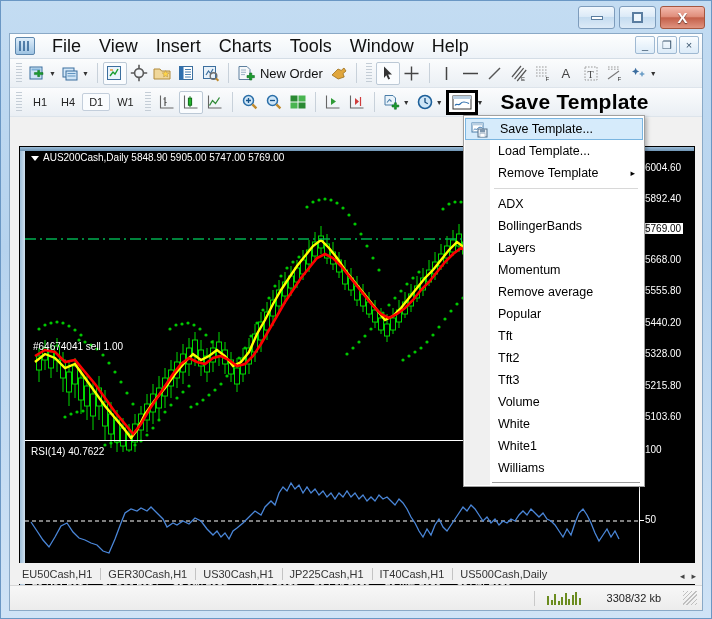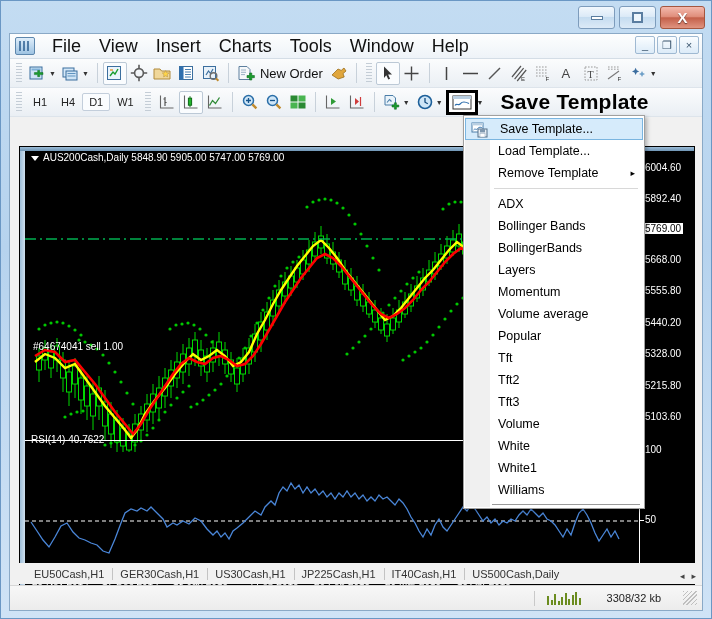--- a/index.html
+++ b/index.html
@@ -103,21 +103,21 @@
   .mrow{ position:relative; height:22px; display:flex; align-items:center;
     padding-left:34px; font-size:12.5px; color:#000; white-space:nowrap; }
   .mrow.sel{ background:#d6ebfb; border:1px solid #7ab5e0; margin:0 1px; height:22px; }
   .mrow .icn{ position:absolute; left:5px; top:3px; width:18px; height:16px; }
   .mrow .arrow{ position:absolute; right:9px; font-size:9px; color:#000; }
   .mdiv{ height:1px; background:#d8d8d8; margin:4px 6px 4px 30px; }
   .menu .btmline{ height:1px; background:#9a9a9a; margin:3px 4px 0 28px; }
 
   
   .tabsbar{ position:absolute; left:0; bottom:26px; width:692px; height:21px;
-    background:#f1f1f1; display:flex; align-items:flex-end; padding-left:16px; }
+    background:#f1f1f1; display:flex; align-items:flex-end; padding-left:4px; }
   .tab{ font-size:11px; color:#333; padding:3px 8px 4px; position:relative; }
   .tab + .tab:before{ content:""; position:absolute; left:0; top:3px; bottom:4px; width:1px; background:#c3c3c3; }
   .tab.active{ background:#fff; border:1px solid #000; border-bottom:none;
     color:#000; font-weight:bold; padding:3px 8px 4px; }
   .tab.active:before{ display:none; }
   .tabarrows{ margin-left:auto; display:flex; gap:7px; padding:0 6px 3px 0; font-size:9px; color:#444; }
 
   
   .status{ position:absolute; left:0; bottom:0; width:692px; height:25px;
     background:linear-gradient(180deg,#f7f7f7,#ececec); border-top:1px solid #d7d7d7;
@@ -704,21 +704,21 @@
           <div class="ptick" style="top:103px;">5668.00</div>
           <div class="ptick" style="top:134px;">5555.80</div>
           <div class="ptick" style="top:166px;">5440.20</div>
           <div class="ptick" style="top:197px;">5328.00</div>
           <div class="ptick" style="top:229px;">5215.80</div>
           <div class="ptick" style="top:260px;">5103.60</div>
         </div>
 
         <div class="splitline" style="top:289px;"></div>
 
-        <div class="rsilabel" style="top:283px;">RSI(14) 40.7622</div>
+        <div class="rsilabel" style="top:295px;">RSI(14) 40.7622</div>
 
         <svg width="616" height="130" viewBox="0 0 616 130" style="position:absolute;left:0;top:292px;">
           <line x1="0" y1="78" x2="616" y2="78" stroke="#ffffff" stroke-width="1" stroke-dasharray="4 3"></line>
           <path fill="none" stroke="#4a86d8" stroke-width="1.3" d="M6 79 L12 88 L18 97 L24 104 L30 94 L36 83 L42 80 L48 89 L54 95 L60 97
                L66 100 L72 102 L78 108 L84 110 L90 96 L96 80 L100 70 L106 66 L112 68
                L116 65 L122 68 L126 64 L132 70 L138 76 L142 84 L148 80 L152 82 L158 78
                L164 81 L170 75 L176 78 L182 86 L188 92 L192 88 L196 94 L200 90 L204 96
                L208 88 L212 85 L218 80 L224 74 L230 68 L236 72 L240 64 L246 58 L250 62
                L254 50 L258 44 L262 48 L266 40 L270 46 L274 42 L278 50 L282 44 L286 50
                L290 46 L294 52 L298 48 L302 54 L306 50 L310 56 L314 50 L318 54 L322 48
@@ -807,33 +807,30 @@
       <span>Remove Template</span>
       <span class="arrow">▸</span>
     </div>
 
     <div class="mdiv"></div>
 
     <div class="mrow">
         <span>ADX</span>
       </div>
     <div class="mrow">
-        <span>Bollinger Bands</span>
-      </div>
-    <div class="mrow">
         <span>BollingerBands</span>
       </div>
     <div class="mrow">
         <span>Layers</span>
       </div>
     <div class="mrow">
         <span>Momentum</span>
       </div>
     <div class="mrow">
-        <span>Volume average</span>
+        <span>Remove average</span>
       </div>
     <div class="mrow">
         <span>Popular</span>
       </div>
     <div class="mrow">
         <span>Tft</span>
       </div>
     <div class="mrow">
         <span>Tft2</span>
       </div>

